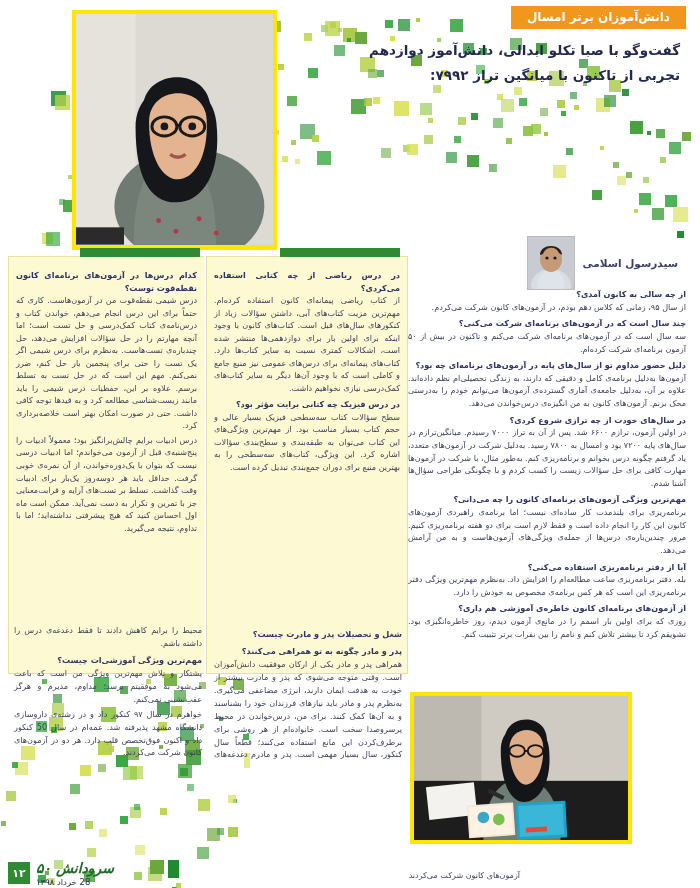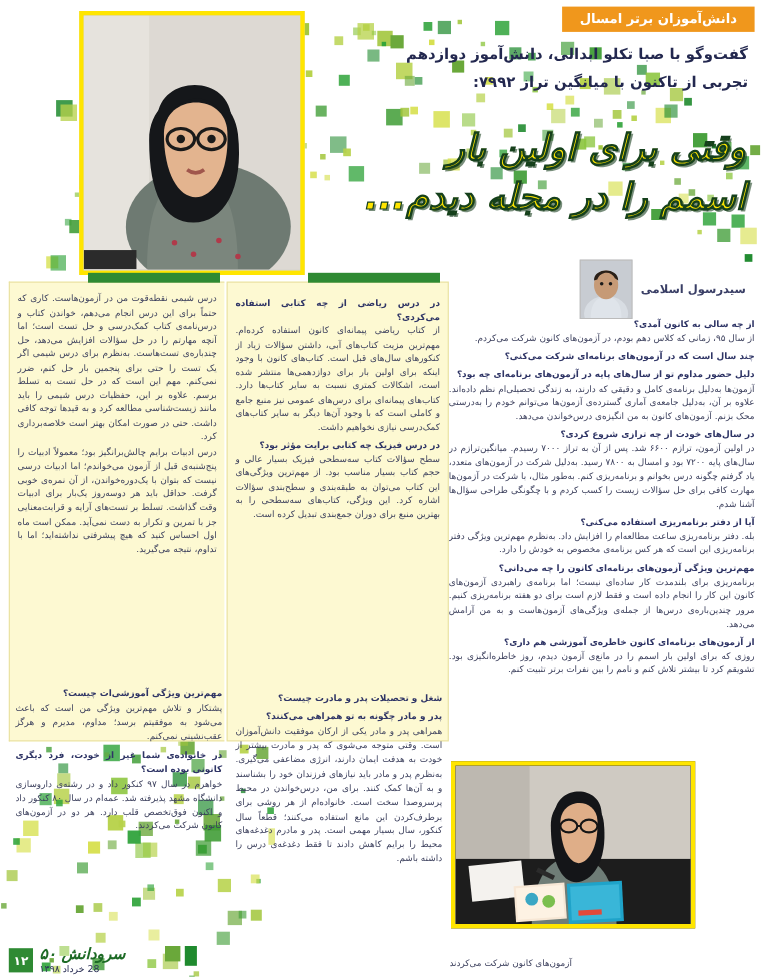--- a/index.html
+++ b/index.html
@@ -311,24 +311,20 @@
       <div class="sq" style="width: 9px; height: 9px; left: 681.707px; top: 131.968px; background: rgb(106, 168, 58); opacity: 0.94;"></div>
     </div>
 
   <div class="kicker">دانش‌آموزان برتر امسال</div>
 
   <div class="deck">
     <div>گفت‌وگو با صبا تکلو ابدالی، دانش‌آموز دوازدهم</div>
     <div>تجربی از تاکنون با میانگین تراز ۷۹۹۲:</div>
   </div>
 
-  <div class="headline">
-    <div>وقتی برای اولین بار</div>
-    <div>اسمم را در مجله دیدم...</div>
-  </div>
 
   <div class="portrait-top">
     <svg class="ph" viewBox="0 0 205 240" preserveAspectRatio="none">
       <rect width="205" height="240" fill="#ddd9d3"></rect>
       <rect x="0" y="0" width="62" height="240" fill="#e6e3dd"></rect>
       <ellipse cx="118" cy="200" rx="78" ry="60" fill="#6e7a72"></ellipse>
       <path d="M60 240 C60 175 78 150 103 150 C128 150 146 175 146 240 Z" fill="#7b867d"></path>
       <path d="M62 118 C62 62 140 58 146 112 C152 165 132 196 104 196 C76 196 62 168 62 118 Z" fill="#15171a"></path>
       <path d="M76 112 C76 74 134 72 136 110 C138 150 122 172 106 172 C90 172 76 150 76 112 Z" fill="#e3b48f"></path>
       <path d="M70 96 C72 56 140 54 140 100 L130 92 C120 72 88 74 78 100 Z" fill="#15171a"></path>
@@ -366,78 +362,79 @@
   <div class="greentab"></div>
   <div class="greentab2"></div>
 
   <div class="col" id="col-right">
       <p>
         <span class="q">از چه سالی به کانون آمدی؟</span>
         <span class="a">از سال ۹۵، زمانی که کلاس دهم بودم، در آزمون‌های کانون شرکت می‌کردم.</span>
       </p>
       <p>
         <span class="q">چند سال است که در آزمون‌های برنامه‌ای شرکت می‌کنی؟</span>
+        <span class="a">سه سال است که در آزمون‌های برنامه‌ای شرکت می‌کنم و تاکنون در بیش از ۵۰ آزمون برنامه‌ای شرکت کرده‌ام.</span>
       </p>
       <p>
         <span class="q">دلیل حضور مداوم تو از سال‌های پایه در آزمون‌های برنامه‌ای چه بود؟</span>
         <span class="a">آزمون‌ها به‌دلیل برنامه‌ی کامل و دقیقی که دارند، به زندگی تحصیلی‌ام نظم داده‌اند. علاوه بر آن، به‌دلیل جامعه‌ی آماری گسترده‌ی آزمون‌ها می‌توانم خودم را به‌درستی محک بزنم. آزمون‌های کانون به من انگیزه‌ی درس‌خواندن می‌دهد.</span>
       </p>
       <p>
         <span class="q">در سال‌های خودت از چه ترازی شروع کردی؟</span>
         <span class="a">در اولین آزمون، ترازم ۶۶۰۰ شد. پس از آن به تراز ۷۰۰۰ رسیدم. میانگین‌ترازم در سال‌های پایه ۷۲۰۰ بود و امسال به ۷۸۰۰ رسید. به‌دلیل شرکت در آزمون‌های متعدد، یاد گرفتم چگونه درس بخوانم و برنامه‌ریزی کنم. به‌طور مثال، با شرکت در آزمون‌ها مهارت کافی برای حل سؤالات زیست را کسب کردم و با چگونگی طراحی سؤال‌ها آشنا شدم.</span>
       </p>
       <p>
+        <span class="q">مهم‌ترین ویژگی آزمون‌های برنامه‌ای کانون را چه می‌دانی؟</span>
+        <span class="a">برنامه‌ریزی برای بلندمدت کار ساده‌ای نیست؛ اما برنامه‌ی راهبردی آزمون‌های کانون این کار را انجام داده است و فقط لازم است برای دو هفته برنامه‌ریزی کنیم. مرور چندین‌باره‌ی درس‌ها از جمله‌ی ویژگی‌های آزمون‌هاست و به من آرامش می‌دهد.</span>
+      </p>
+      <p>
         <span class="q">آیا از دفتر برنامه‌ریزی استفاده می‌کنی؟</span>
         <span class="a">بله. دفتر برنامه‌ریزی ساعت مطالعه‌ام را افزایش داد. به‌نظرم مهم‌ترین ویژگی دفتر برنامه‌ریزی این است که هر کس برنامه‌ی مخصوص به خودش را دارد.</span>
       </p>
       <p>
-        <span class="q">مهم‌ترین ویژگی آزمون‌های برنامه‌ای کانون را چه می‌دانی؟</span>
-        <span class="a">برنامه‌ریزی برای بلندمدت کار ساده‌ای نیست؛ اما برنامه‌ی راهبردی آزمون‌های کانون این کار را انجام داده است و فقط لازم است برای دو هفته برنامه‌ریزی کنیم. مرور چندین‌باره‌ی درس‌ها از جمله‌ی ویژگی‌های آزمون‌هاست و به من آرامش می‌دهد.</span>
-      </p>
-      <p>
         <span class="q">از آزمون‌های برنامه‌ای کانون خاطره‌ی آموزشی هم داری؟</span>
         <span class="a">روزی که برای اولین بار اسمم را در مانع‌ی آزمون دیدم، روز خاطره‌انگیزی بود. تشویقم کرد تا بیشتر تلاش کنم و نامم را بین نفرات برتر تثبیت کنم.</span>
       </p>
     </div>
 
   <div class="col" id="col-mid">
       <p>
         <span class="q">در درس ریاضی از چه کتابی استفاده می‌کردی؟</span>
         <span class="a">از کتاب ریاضی پیمانه‌ای کانون استفاده کرده‌ام. مهم‌ترین مزیت کتاب‌های آبی، داشتن سؤالات زیاد از کنکورهای سال‌های قبل است. کتاب‌های کانون با وجود اینکه برای اولین بار برای دوازدهمی‌ها منتشر شده است، اشکالات کمتری نسبت به سایر کتاب‌ها دارد. کتاب‌های پیمانه‌ای برای درس‌های عمومی نیز منبع جامع و کاملی است که با وجود آن‌ها دیگر به سایر کتاب‌های کمک‌درسی نیازی نخواهیم داشت.</span>
       </p>
       <p>
         <span class="q">در درس فیزیک چه کتابی برایت مؤثر بود؟</span>
         <span class="a">سطح سؤالات کتاب سه‌سطحی فیزیک بسیار عالی و حجم کتاب بسیار مناسب بود. از مهم‌ترین ویژگی‌های این کتاب می‌توان به طبقه‌بندی و سطح‌بندی سؤالات اشاره کرد. این ویژگی، کتاب‌های سه‌سطحی را به بهترین منبع برای دوران جمع‌بندی تبدیل کرده است.</span>
       </p>
     </div>
 
   <div class="col" id="col-left">
       <p>
+        <span class="q">کدام درس‌ها در آزمون‌های برنامه‌ای کانون نقطه‌قوت توست؟</span>
         <span class="a">درس شیمی نقطه‌قوت من در آزمون‌هاست. کاری که حتماً برای این درس انجام می‌دهم، خواندن کتاب و درس‌نامه‌ی کتاب کمک‌درسی و حل تست است؛ اما آنچه مهارتم را در حل سؤالات افزایش می‌دهد، حل چندباره‌ی تست‌هاست. به‌نظرم برای درس شیمی اگر یک تست را حتی برای پنجمین بار حل کنم، ضرر نمی‌کنم. مهم این است که در حل تست به تسلط برسم. علاوه بر این، حفظیات درس شیمی را باید مانند زیست‌شناسی مطالعه کرد و به قیدها توجه کافی داشت. حتی در صورت امکان بهتر است خلاصه‌برداری کرد.</span>
       </p>
       <p>
         <span class="a">درس ادبیات برایم چالش‌برانگیز بود؛ معمولاً ادبیات را پنج‌شنبه‌ی قبل از آزمون می‌خواندم؛ اما ادبیات درسی نیست که بتوان با یک‌دوره‌خواندن، از آن نمره‌ی خوبی گرفت. حداقل باید هر دوسه‌روز یک‌بار برای ادبیات وقت گذاشت. تسلط بر تست‌های آرایه و قرابت‌معنایی جز با تمرین و تکرار به دست نمی‌آید. ممکن است ماه اول احساس کنید که هیچ پیشرفتی نداشته‌اید؛ اما با تداوم، نتیجه می‌گیرید.</span>
       </p>
     </div>
 
   <div class="col" id="col-lower" style="column-count: 2; column-gap: 12px;">
       <p>
         <span class="q">شغل و تحصیلات پدر و مادرت چیست؟</span>
       </p>
       <p>
         <span class="q">پدر و مادر چگونه به تو همراهی می‌کنند؟</span>
         <span class="a">همراهی پدر و مادر یکی از ارکان موفقیت دانش‌آموزان است. وقتی متوجه می‌شوی که پدر و مادرت بیشتر از خودت به هدفت ایمان دارند، انرژی مضاعفی می‌گیری. به‌نظرم پدر و مادر باید نیازهای فرزندان خود را بشناسند و به آن‌ها کمک کنند. برای من، درس‌خواندن در محیط پرسروصدا سخت است. خانواده‌ام از هر روشی برای برطرف‌کردن این مانع استفاده می‌کنند؛ قطعاً سال کنکور، سال بسیار مهمی است. پدر و مادرم دغدغه‌های محیط را برایم کاهش دادند تا فقط دغدغه‌ی درس را داشته باشم.</span>
       </p>
       <p>
         <span class="q">مهم‌ترین ویژگی آموزشی‌ات چیست؟</span>
         <span class="a">پشتکار و تلاش مهم‌ترین ویژگی من است که باعث می‌شود به موفقیتم برسد؛ مداوم، مدیرم و هرگز عقب‌نشینی نمی‌کنم.</span>
       </p>
       <p>
-        <span class="q">در خانواده‌ی شما غیر از خودت، فرد دیگری کانونی بوده است؟</span>
-        <span class="a">خواهرم در سال ۹۷ کنکور داد و در رشته‌ی داروسازی دانشگاه مشهد پذیرفته شد. عمه‌ام در سال ۸۰ کنکور داد و اکنون فوق‌تخصص قلب دارد. هر دو در آزمون‌های کانون شرکت می‌کردند.</span>
+        <span class="a">خواهرم در سال ۹۷ کنکور داد و در رشته‌ی داروسازی دانشگاه مشهد پذیرفته شد. عمه‌ام در سال 50 کنکور داد و اکنون فوق‌تخصص قلب دارد. هر دو در آزمون‌های کانون شرکت می‌کردند.</span>
       </p>
     </div>
 
   <div class="portrait-bottom">
     <svg viewBox="0 0 222 152" preserveAspectRatio="none">
       <rect width="222" height="152" fill="#cfcac2"></rect>
       <rect x="0" y="0" width="70" height="152" fill="#bdb8b0"></rect>
       <rect x="0" y="88" width="222" height="64" fill="#1d1d1d"></rect>
       <path d="M72 152 C72 104 90 86 112 86 C134 86 152 104 152 152 Z" fill="#6f7d77"></path>
       <path d="M90 56 C90 22 136 20 140 54 C144 92 128 110 114 110 C100 110 90 90 90 56 Z" fill="#141518"></path>

